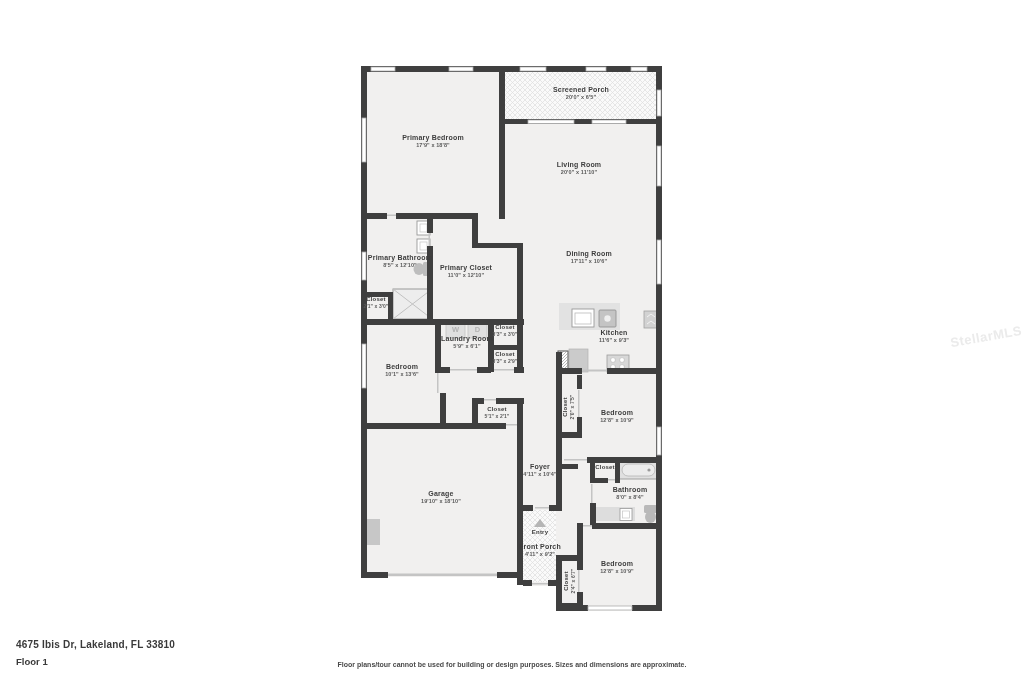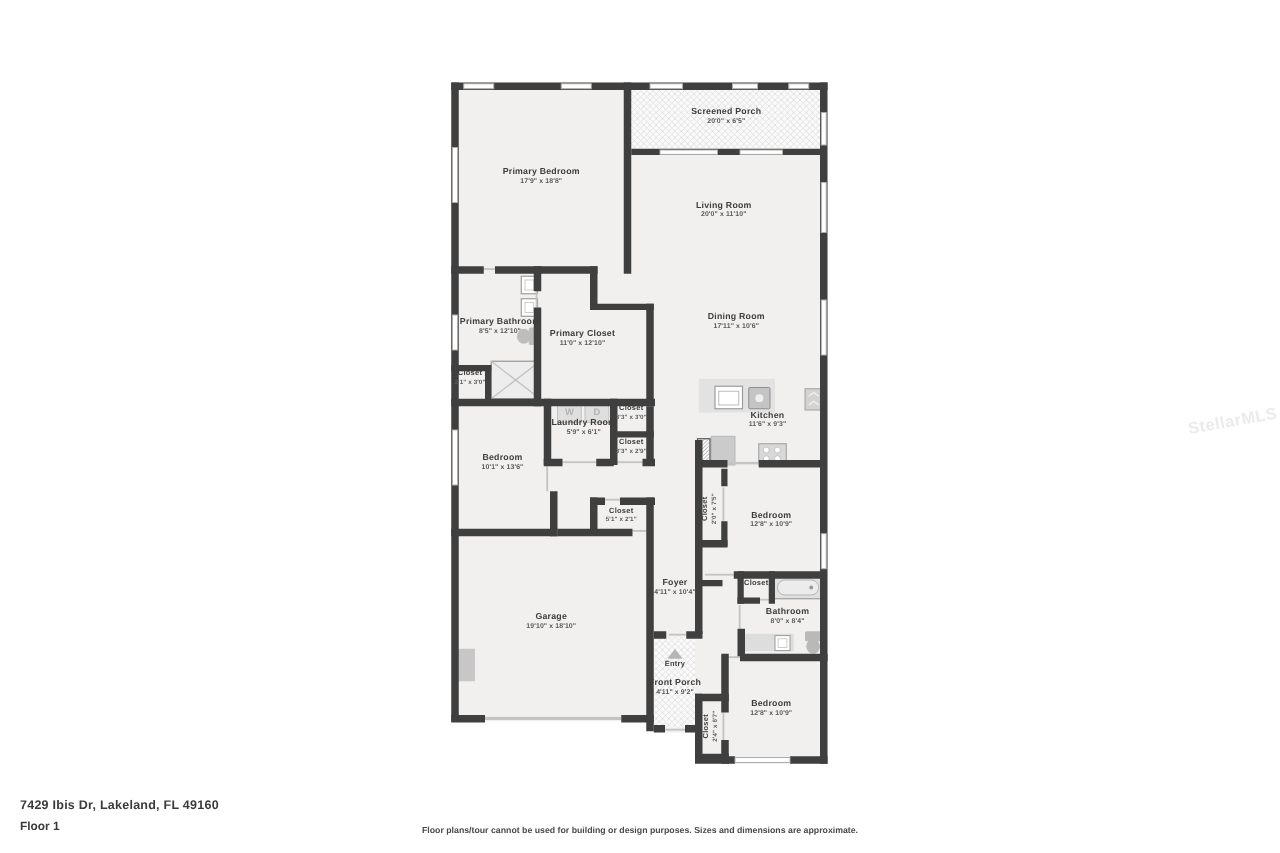--- a/index.html
+++ b/index.html
@@ -303,17 +303,17 @@
   <div class="room-label sm vert" style="left:569px;top:581px">
     <span class="rn">Closet</span>
     <span class="rd">2'4" x 6'7"</span>
   </div>
 
   <div class="wd" style="left:446px;top:321px;width:19px;line-height:17px">W</div>
   <div class="wd" style="left:468px;top:321px;width:19px;line-height:17px">D</div>
 
   <div class="watermark">StellarMLS</div>
 
-  <div class="addr">7429 Ibis Dr, Lakeland, FL 49160</div>
+  <div class="addr">4675 Ibis Dr, Lakeland, FL 33810</div>
   <div class="floor">Floor 1</div>
   <div class="disclaimer">Floor plans/tour cannot be used for building or design purposes. Sizes and dimensions are approximate.</div>
 
 </div>
 
 </body></html>

